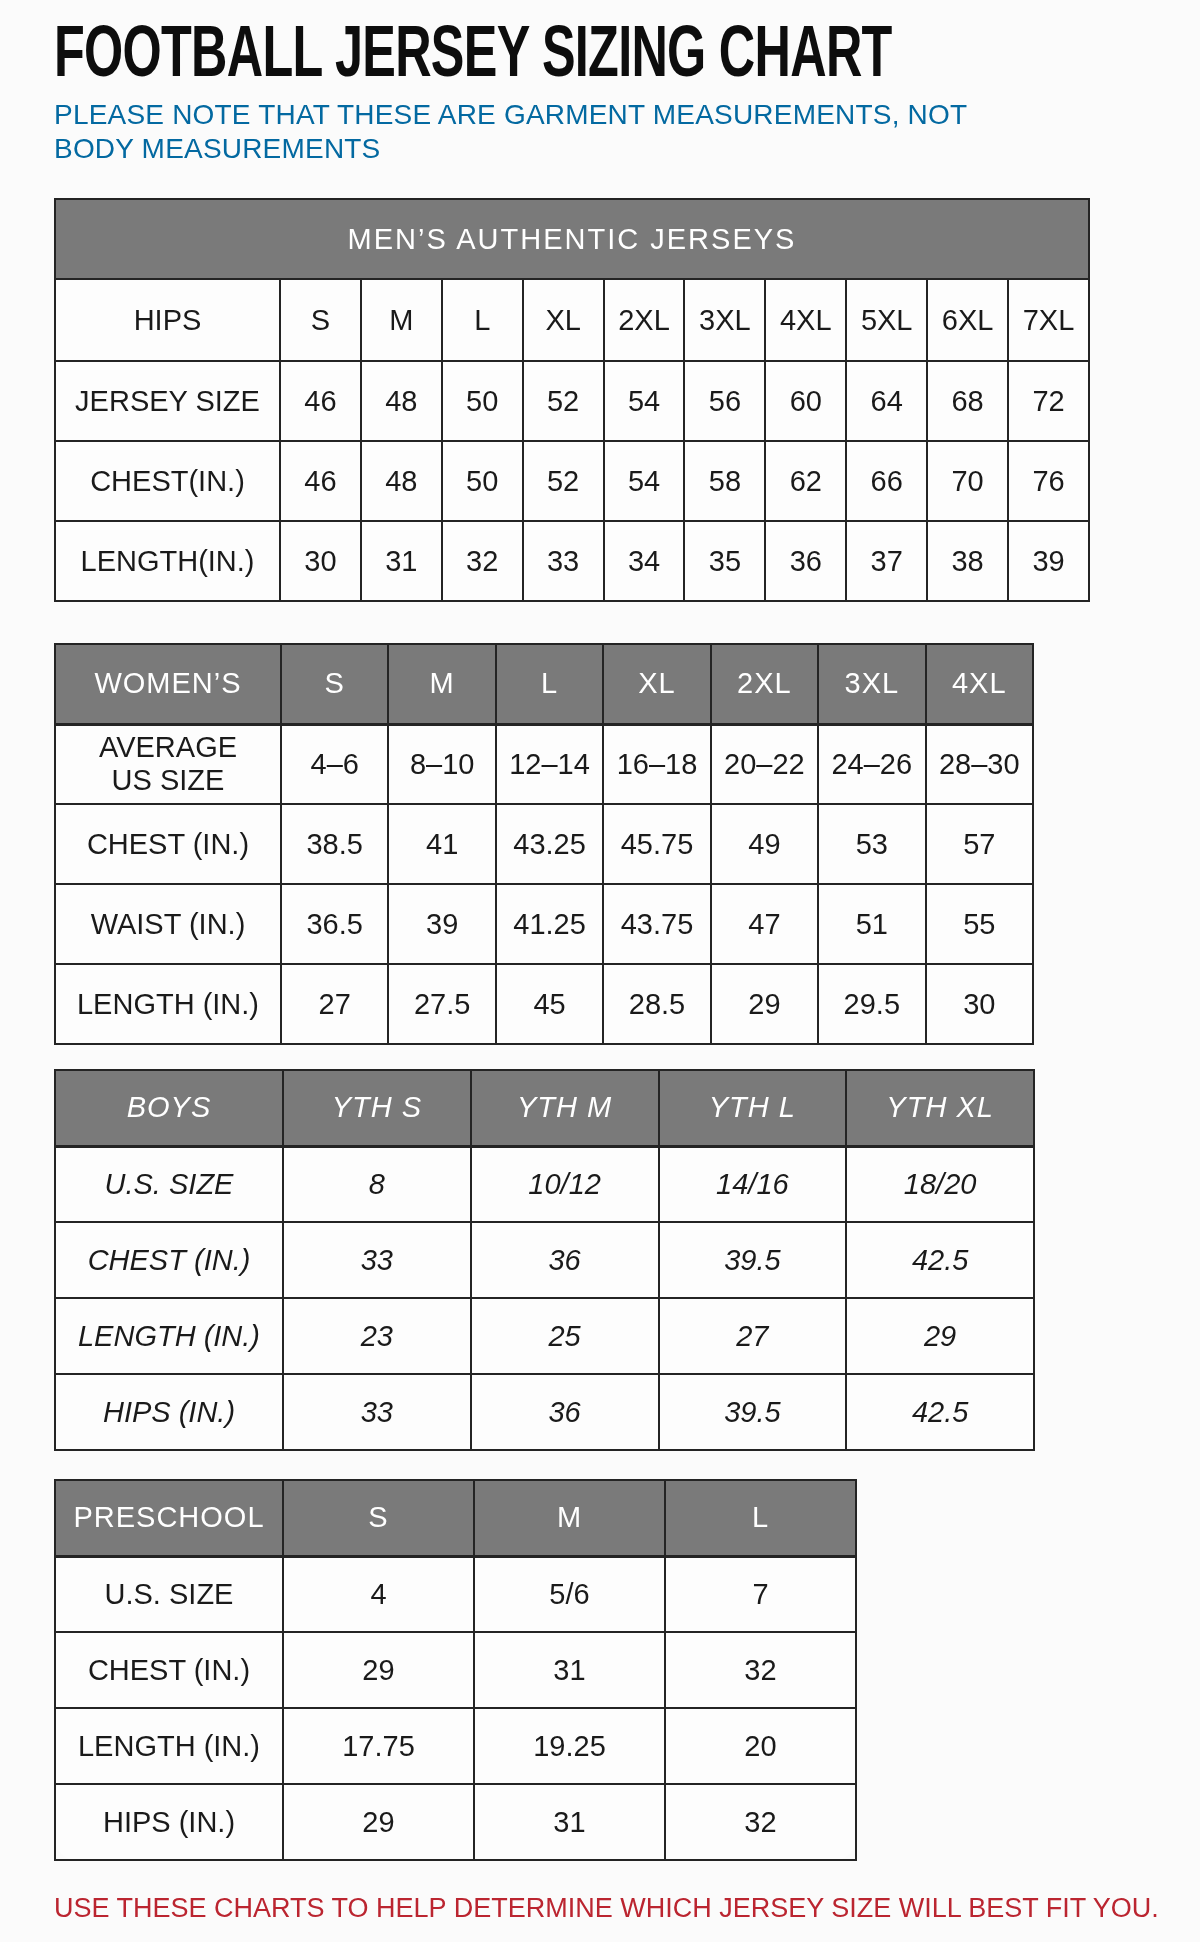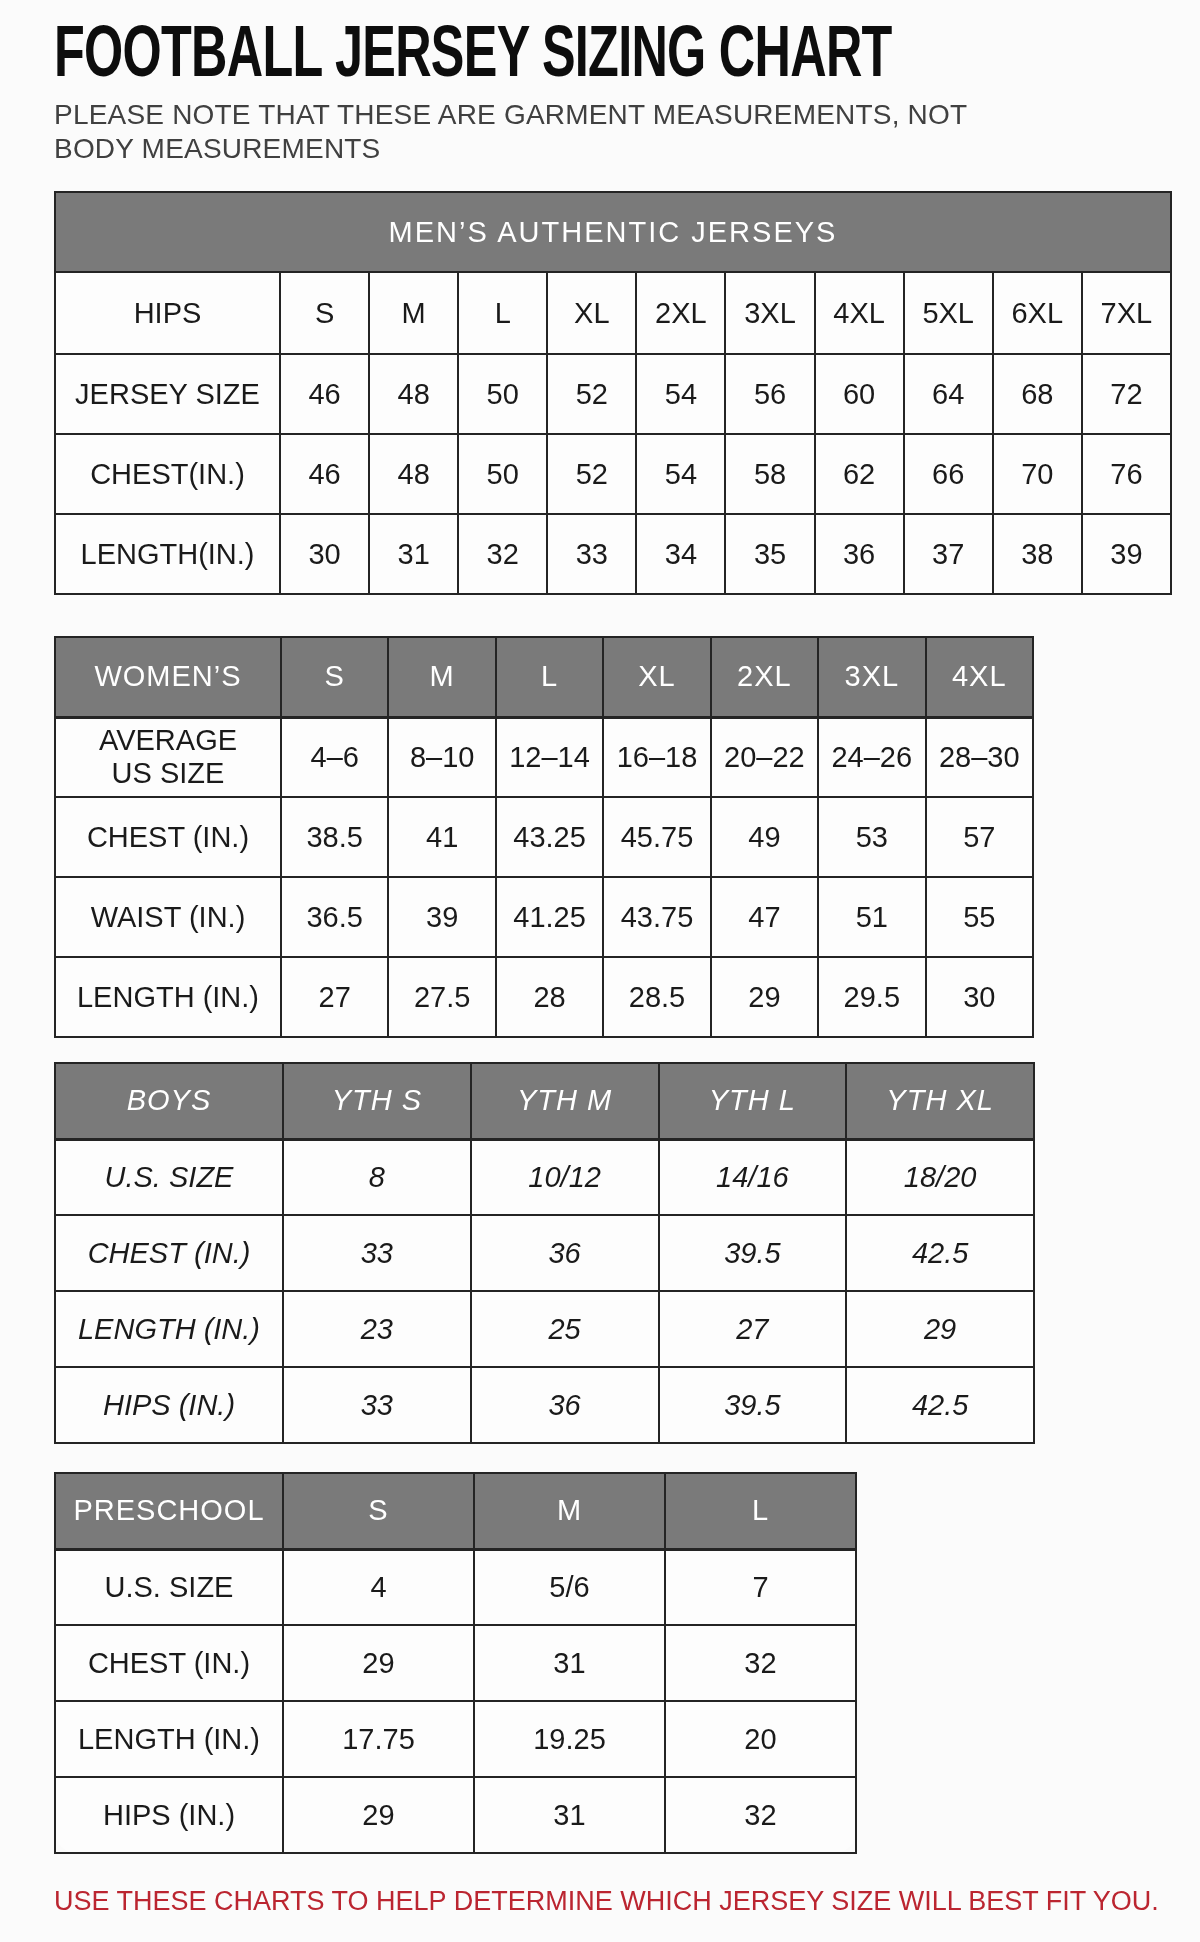--- a/index.html
+++ b/index.html
@@ -25,21 +25,21 @@
     transform-origin:0 50%;
     line-height:74px;
   }
 
   
   .note{
     margin-top:10px;
     width:930px;
     font-size:28px;
     line-height:1.2;
-    color:#404040;
+    color:#0369a1;
     letter-spacing:0.2px;
   }
   .footer-note{
     margin-top:32px;
     width:1120px;
     font-size:27px;
     color:#bb2530;
     white-space:nowrap;
     letter-spacing:0px;
   }
@@ -66,21 +66,21 @@
     letter-spacing:1px;
   }
   .banner-cell{
     background:#7a7a7a;
     color:#ffffff;
     font-size:31px;
     letter-spacing:2px;
     border-bottom-width:3px;
   }
 
-  .mens{width:1118px;margin-top:26px;}
+  .mens{width:1036px;margin-top:33px;}
   .mens tr{height:80px;}
   .mens .banner-row{height:80px;}
   .mens .hdr-row{height:82px;}
   .mens .hdr-row td{          
     background:#fdfdfd;
     color:#1a1a1a;
     border-bottom-width:2px;
     letter-spacing:0;
   }
 
@@ -210,21 +210,21 @@
           <td>41.25</td>
           <td>43.75</td>
           <td>47</td>
           <td>51</td>
           <td>55</td>
         </tr>
         <tr class="data-row">
           <td class="label-col">LENGTH (IN.)</td>
           <td>27</td>
           <td>27.5</td>
-          <td>28</td>
+          <td>45</td>
           <td>28.5</td>
           <td>29</td>
           <td>29.5</td>
           <td>30</td>
         </tr>
       </tbody>
   </table>
 
   <table class="sizing-table boys">
     <colgroup>

